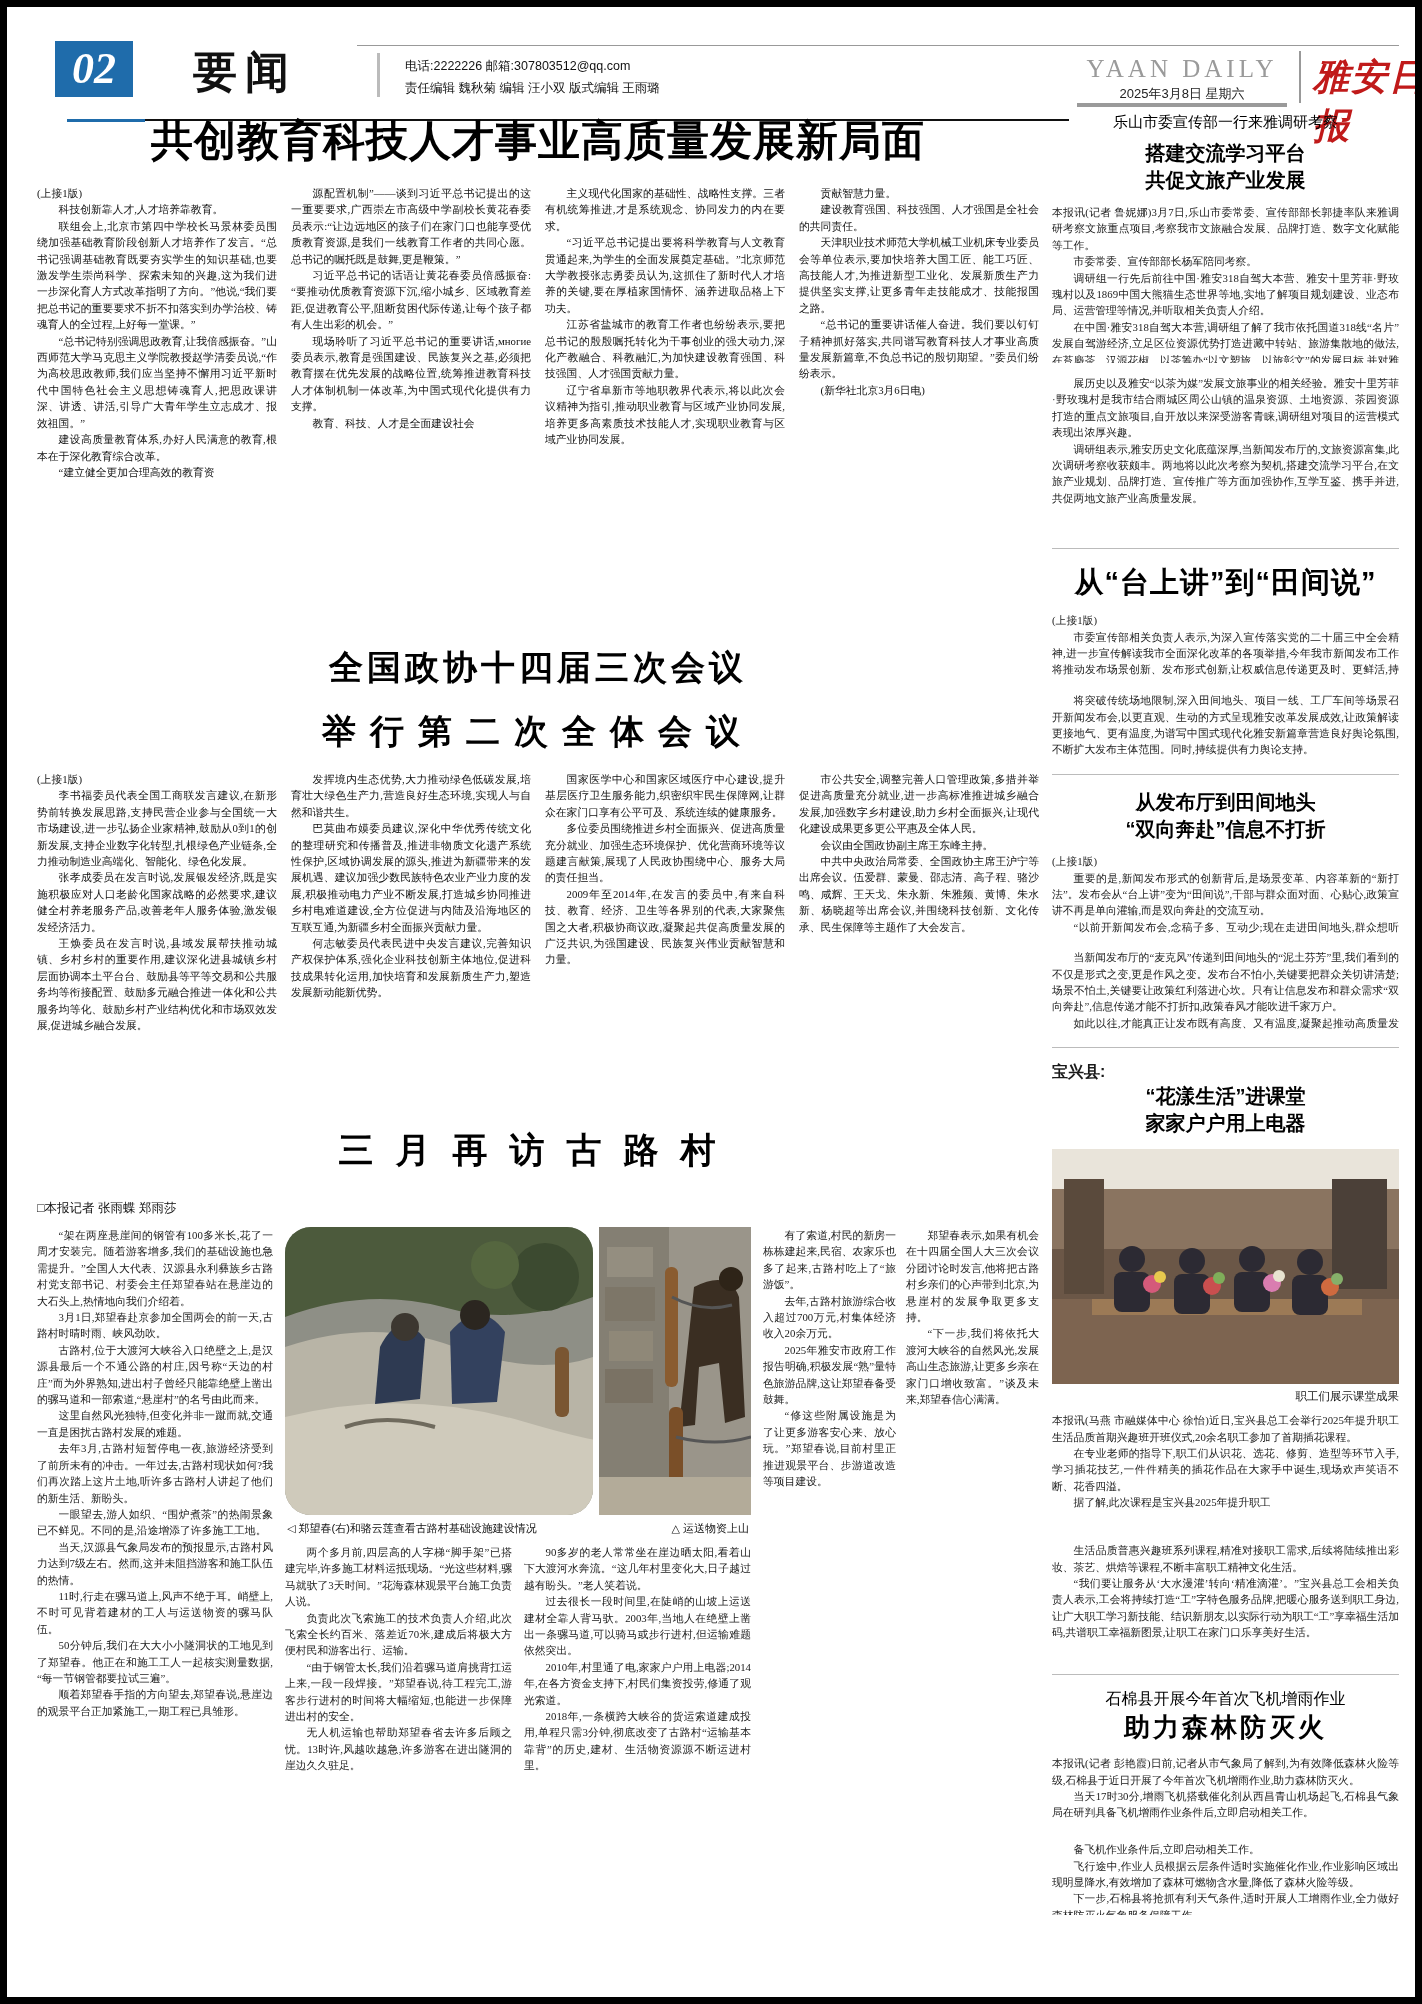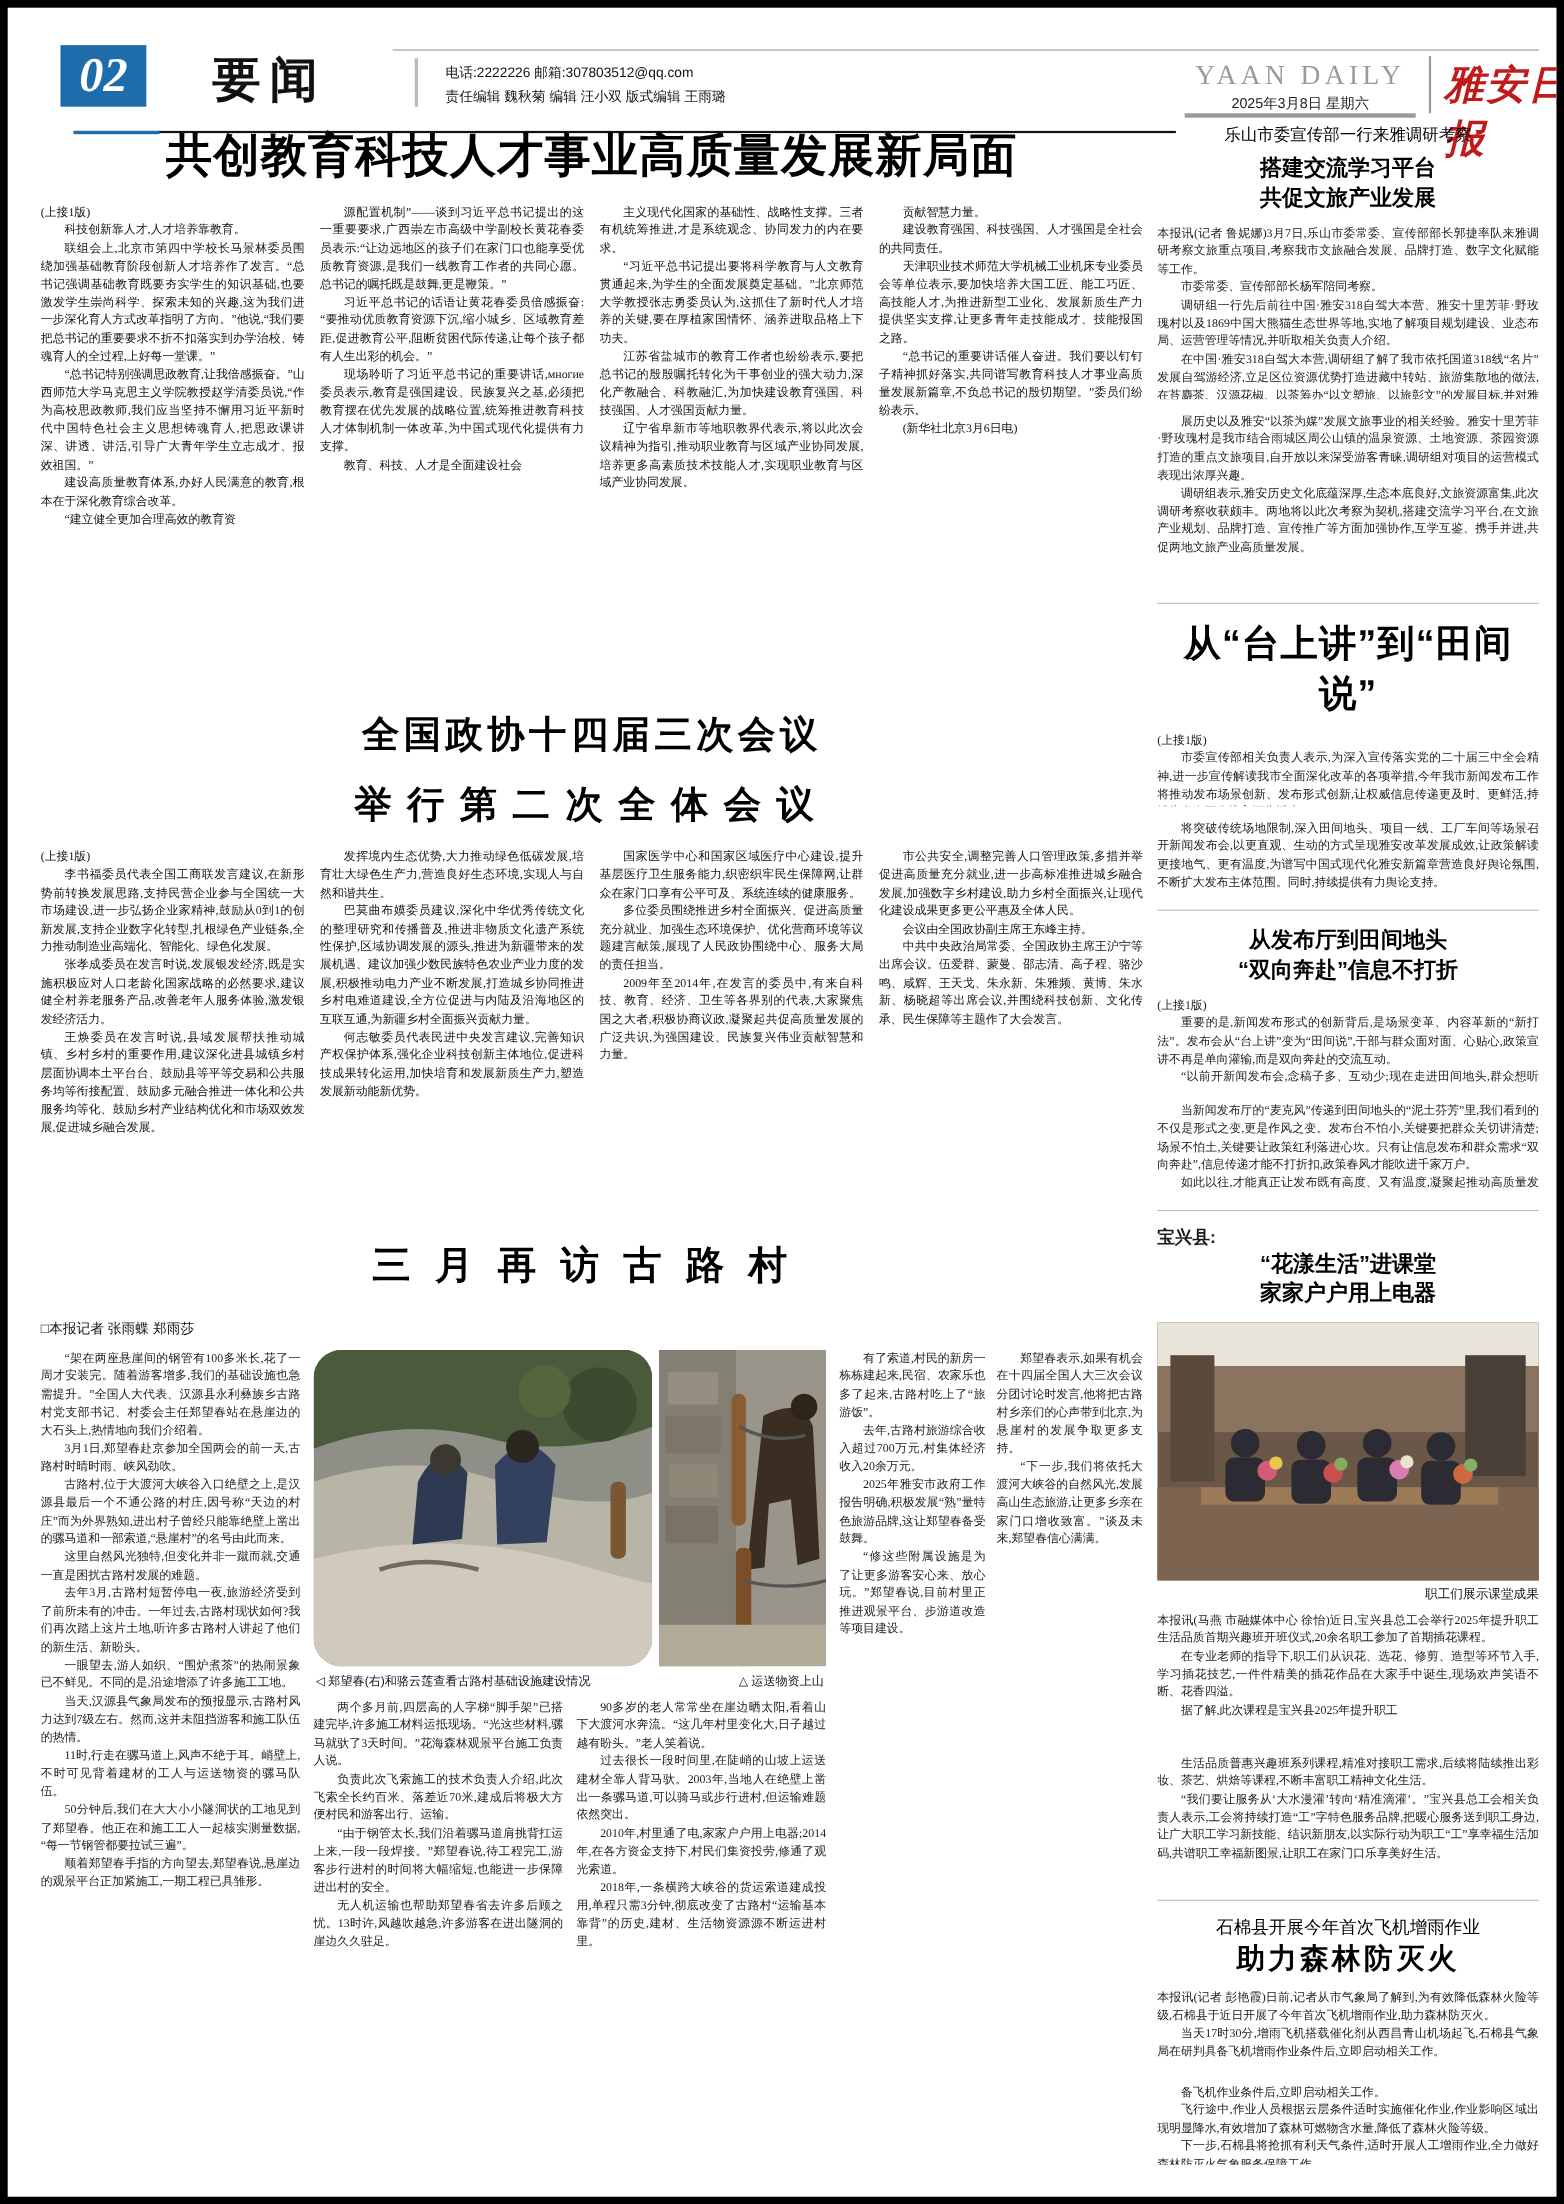--- a/index.html
+++ b/index.html
@@ -92,21 +92,21 @@
     font-size:15px; color:#000; }
   .side-hl { text-align:center; font-family:"Liberation Sans","DejaVu Sans",sans-serif;
     font-weight:900; color:#000; font-size:20px; line-height:1.35; }
   .side-cols { display:flex; gap:12px; overflow:hidden; margin-top:10px;flex-direction:column; }
   .side-cols .col { flex:1; overflow:hidden; }
   .side-cols p { font-size:10.8px; line-height:1.52; text-align:justify; text-indent:2em; margin:0; }
   .side-cols .col:first-child p:first-child { text-indent:0; }
   .side-sep { height:1px; background:#bbb; margin:14px 0; }
 
   #leshan-cols { height:330px; }
-  #tsj-hl { font-size:34px; letter-spacing:1px; }
+  #tsj-hl { font-size:29px; letter-spacing:1px; }
   #tsj-cols { height:148px; }
   #fbt-cols { height:180px; }
   #bx-kicker { text-align:left; font-weight:bold; font-size:16px;
     font-family:"Liberation Sans","DejaVu Sans",sans-serif; }
   #bx-photo { width:347px; height:235px; margin-top:12px; overflow:hidden; }
   #bx-caption { text-align:right; font-family:"Liberation Sans","DejaVu Sans",sans-serif;
     font-size:11.5px; margin-top:5px; color:#111; }
   #bx-cols { height:248px; margin-top:8px; }
   #sm-hl { font-size:26px; letter-spacing:3px; }
   #sm-cols { height:160px; }
@@ -292,21 +292,21 @@
       <div class="side-hl">共促文旅产业发展</div>
       <div id="leshan-cols" class="side-cols">
         <div class="col">
             <p>本报讯(记者 鲁妮娜)3月7日,乐山市委常委、宣传部部长郭捷率队来雅调研考察文旅重点项目,考察我市文旅融合发展、品牌打造、数字文化赋能等工作。</p>
             <p>市委常委、宣传部部长杨军陪同考察。</p>
             <p>调研组一行先后前往中国·雅安318自驾大本营、雅安十里芳菲·野玫瑰村以及1869中国大熊猫生态世界等地,实地了解项目规划建设、业态布局、运营管理等情况,并听取相关负责人介绍。</p>
             <p>在中国·雅安318自驾大本营,调研组了解了我市依托国道318线“名片”发展自驾游经济,立足区位资源优势打造进藏中转站、旅游集散地的做法,在苔麝茶、汉源花椒、以茶筹办“以文塑旅、以旅彰文”的发展目标,并对雅安挖掘宣传本土优秀文化的做法给予肯定。</p>
           </div>
         <div class="col">
             <p>展历史以及雅安“以茶为媒”发展文旅事业的相关经验。雅安十里芳菲·野玫瑰村是我市结合雨城区周公山镇的温泉资源、土地资源、茶园资源打造的重点文旅项目,自开放以来深受游客青睐,调研组对项目的运营模式表现出浓厚兴趣。</p>
-            <p>调研组表示,雅安历史文化底蕴深厚,生态本底良好,文旅资源富集,此次调研考察收获颇丰。两地将以此次考察为契机,搭建交流学习平台,在文旅产业规划、品牌打造、宣传推广等方面加强协作,互学互鉴、携手并进,共促两地文旅产业高质量发展。</p>
+            <p>调研组表示,雅安历史文化底蕴深厚,当新闻发布厅的,文旅资源富集,此次调研考察收获颇丰。两地将以此次考察为契机,搭建交流学习平台,在文旅产业规划、品牌打造、宣传推广等方面加强协作,互学互鉴、携手并进,共促两地文旅产业高质量发展。</p>
           </div>
       </div>
     </div>
 
     <div class="side-sep"></div>
 
     <div class="side-art">
       <div class="side-hl" id="tsj-hl">从“台上讲”到“田间说”</div>
       <div id="tsj-cols" class="side-cols">
         <div class="col">

